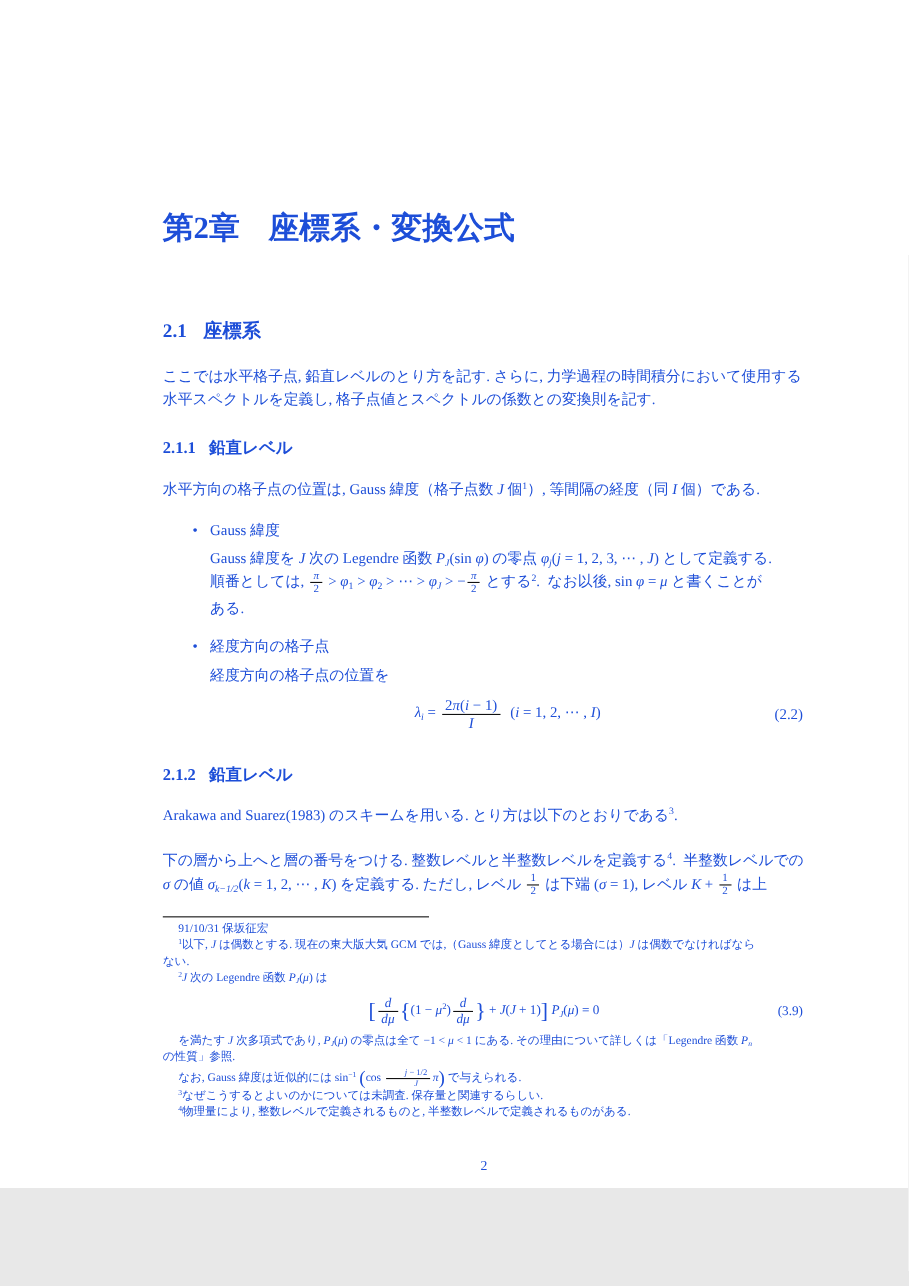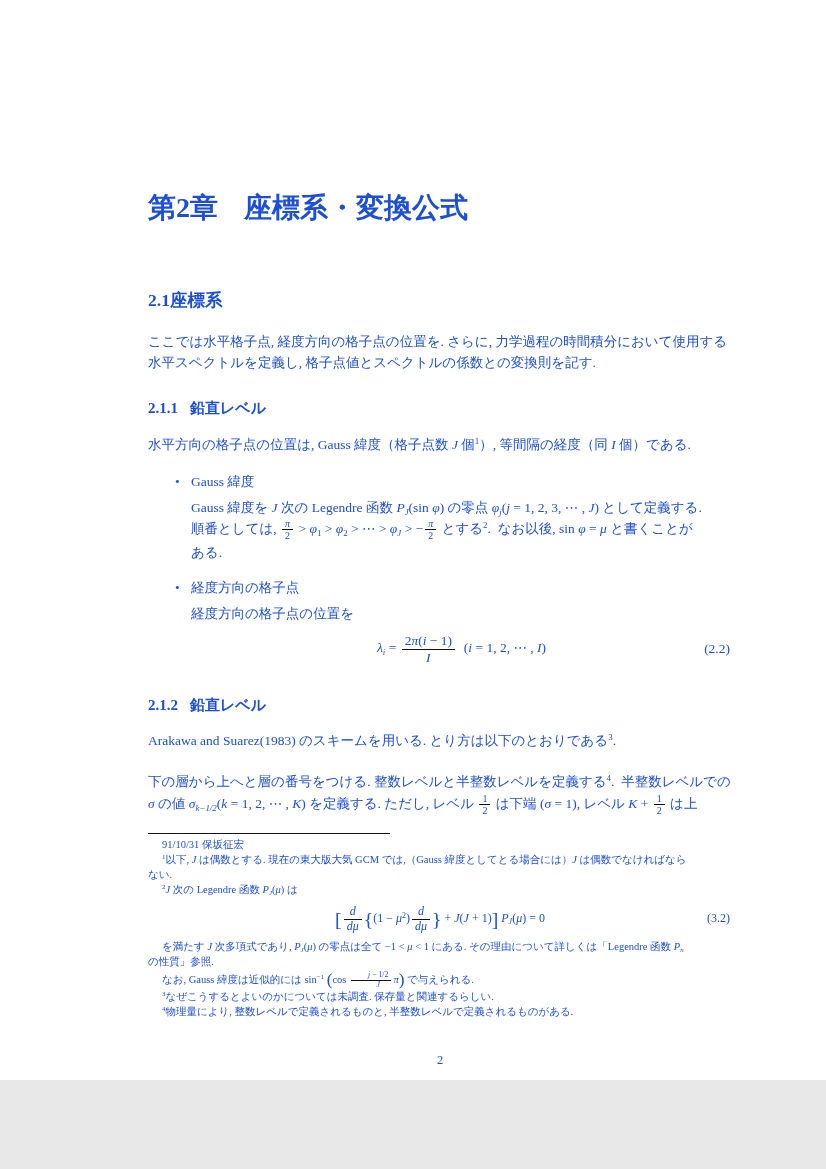--- a/index.html
+++ b/index.html
@@ -11,21 +11,21 @@
     color:#1d4ed8;
     overflow:hidden;
   }
   .content{position:absolute;left:148px;top:190px;width:584px;font-size:13.5px;line-height:1.56;}
   .tline{min-height:1em;}
 
   
   .chapter{font-size:28px;font-weight:700;margin:0 0 62px 0;line-height:1.25;}
   .chapter .chap-label{margin-right:26px;}
   .sec{font-size:17.5px;font-weight:700;margin:0 0 17px 0;}
-  .sec .sec-num{}
+  .sec .sec-num{margin-right:15px;}
   .subsec{font-size:15px;font-weight:700;margin:0 0 13px 0;}
   .subsec .sec-num{margin-right:12px;text-align:right;}
 
   
   .para{margin:0 0 13px 0;}
 
   
   .m,.msub{font-style:italic;}
   .sup{font-size:0.66em;vertical-align:0.55em;line-height:0;}
   .sub,.msub{font-size:0.66em;vertical-align:-0.3em;line-height:0;}
@@ -65,21 +65,21 @@
 
     <div class="chapter">
       <span class="chap-label">第2章</span><span>座標系・変換公式</span>
     </div>
 
     <div class="sec">
       <span class="sec-num">2.1</span><span>座標系</span>
     </div>
 
     <div class="para">
-        <div class="tline">ここでは水平格子点, 経度方向の格子点の位置を. さらに, 力学過程の時間積分において使用する</div>
+        <div class="tline">ここでは水平格子点, 鉛直レベルのとり方を記す. さらに, 力学過程の時間積分において使用する</div>
         <div class="tline">水平スペクトルを定義し, 格子点値とスペクトルの係数との変換則を記す.</div>
       </div>
 
     <div class="subsec" style="margin-top:24px;">
       <span class="sec-num">2.1.1</span><span>鉛直レベル</span>
     </div>
 
     <div class="para">
         <div class="tline">水平方向の格子点の位置は, Gauss 緯度（格子点数 <span class="m">J</span> 個<span class="sup">1</span>）, 等間隔の経度（同 <span class="m">I</span> 個）である.</div>
       </div>
@@ -142,21 +142,21 @@
       <div class="fn">
           <div class="tline"><span class="sup">1</span>以下, <span class="m">J</span> は偶数とする. 現在の東大版大気 GCM では,（Gauss 緯度としてとる場合には）<span class="m">J</span> は偶数でなければなら</div>
           <div class="tline">ない.</div>
         </div>
       <div class="fn">
           <div class="tline"><span class="sup">2</span><span class="m">J</span> 次の Legendre 函数 <span class="m">P</span><span class="msub">J</span>(<span class="m">μ</span>) は</div>
         </div>
 
       <div class="equation">
         <span class="eq-body"><div class="tline"><span class="big">[</span><span class="frac"><span class="num"><span class="m">d</span></span><span class="den"><span class="m">d</span><span class="m">μ</span></span></span><span class="big">{</span>(1 − <span class="m">μ</span><span class="sup">2</span>)<span class="frac"><span class="num"><span class="m">d</span></span><span class="den"><span class="m">d</span><span class="m">μ</span></span></span><span class="big">}</span> + <span class="m">J</span>(<span class="m">J</span> + 1)<span class="big">]</span> <span class="m">P</span><span class="msub">J</span>(<span class="m">μ</span>) = 0</div></span>
-        <span class="eq-num">(3.2)</span>
+        <span class="eq-num">(3.9)</span>
       </div>
 
       <div class="fn" style="text-indent:0;">
           <div class="tline">を満たす <span class="m">J</span> 次多項式であり, <span class="m">P</span><span class="msub">J</span>(<span class="m">μ</span>) の零点は全て −1 &lt; <span class="m">μ</span> &lt; 1 にある. その理由について詳しくは「Legendre 函数 <span class="m">P</span><span class="msub">n</span></div>
           <div class="tline">の性質」参照.</div>
         </div>
       <div class="fn" style="margin-top:2px;">
           <div class="tline">なお, Gauss 緯度は近似的には sin<span class="sup">−1</span> <span class="big">(</span>cos <span class="frac sm"><span class="num"><span class="m">j</span> − 1/2</span><span class="den"><span class="m">J</span></span></span><span class="m">π</span><span class="big">)</span> で与えられる.</div>
         </div>
       <div class="fn">

